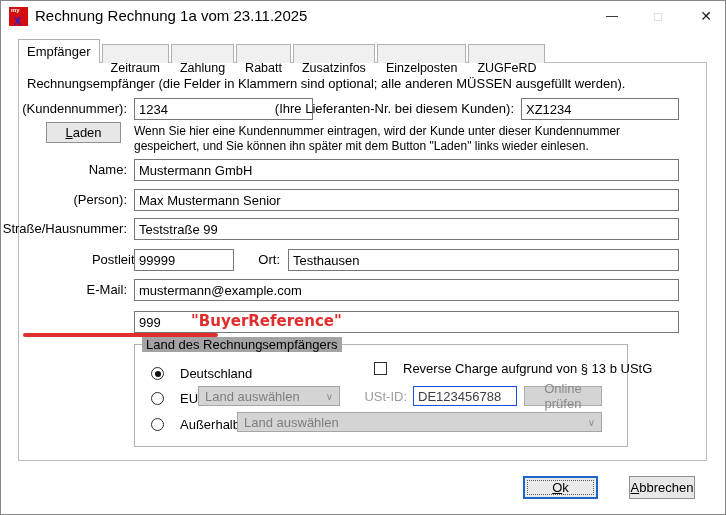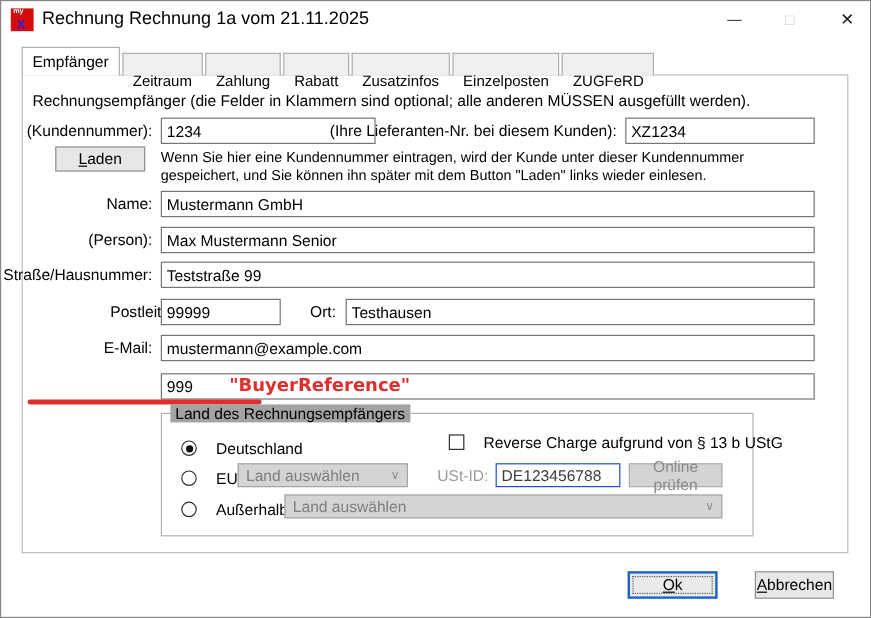--- a/index.html
+++ b/index.html
@@ -50,21 +50,21 @@
 </style>
 </head>
 <body>
 
 <div class="win">
 
   <div class="app-icon">
     <span class="l1">my</span>
     <span class="l2">X</span>
   </div>
-  <div class="window-title">Rechnung Rechnung 1a vom 21.11.2025</div>
+  <div class="window-title">Rechnung Rechnung 1a vom 23.11.2025</div>
   <div class="tb-btn" style="left:595px; font-size:12px;">
     <span>—</span>
   </div>
   <div class="tb-btn disabled" style="left:641px; font-size:13px;">
     <span>□</span>
   </div>
   <div class="tb-btn" style="left:689px; font-size:14px;">
     <span>✕</span>
   </div>
 

